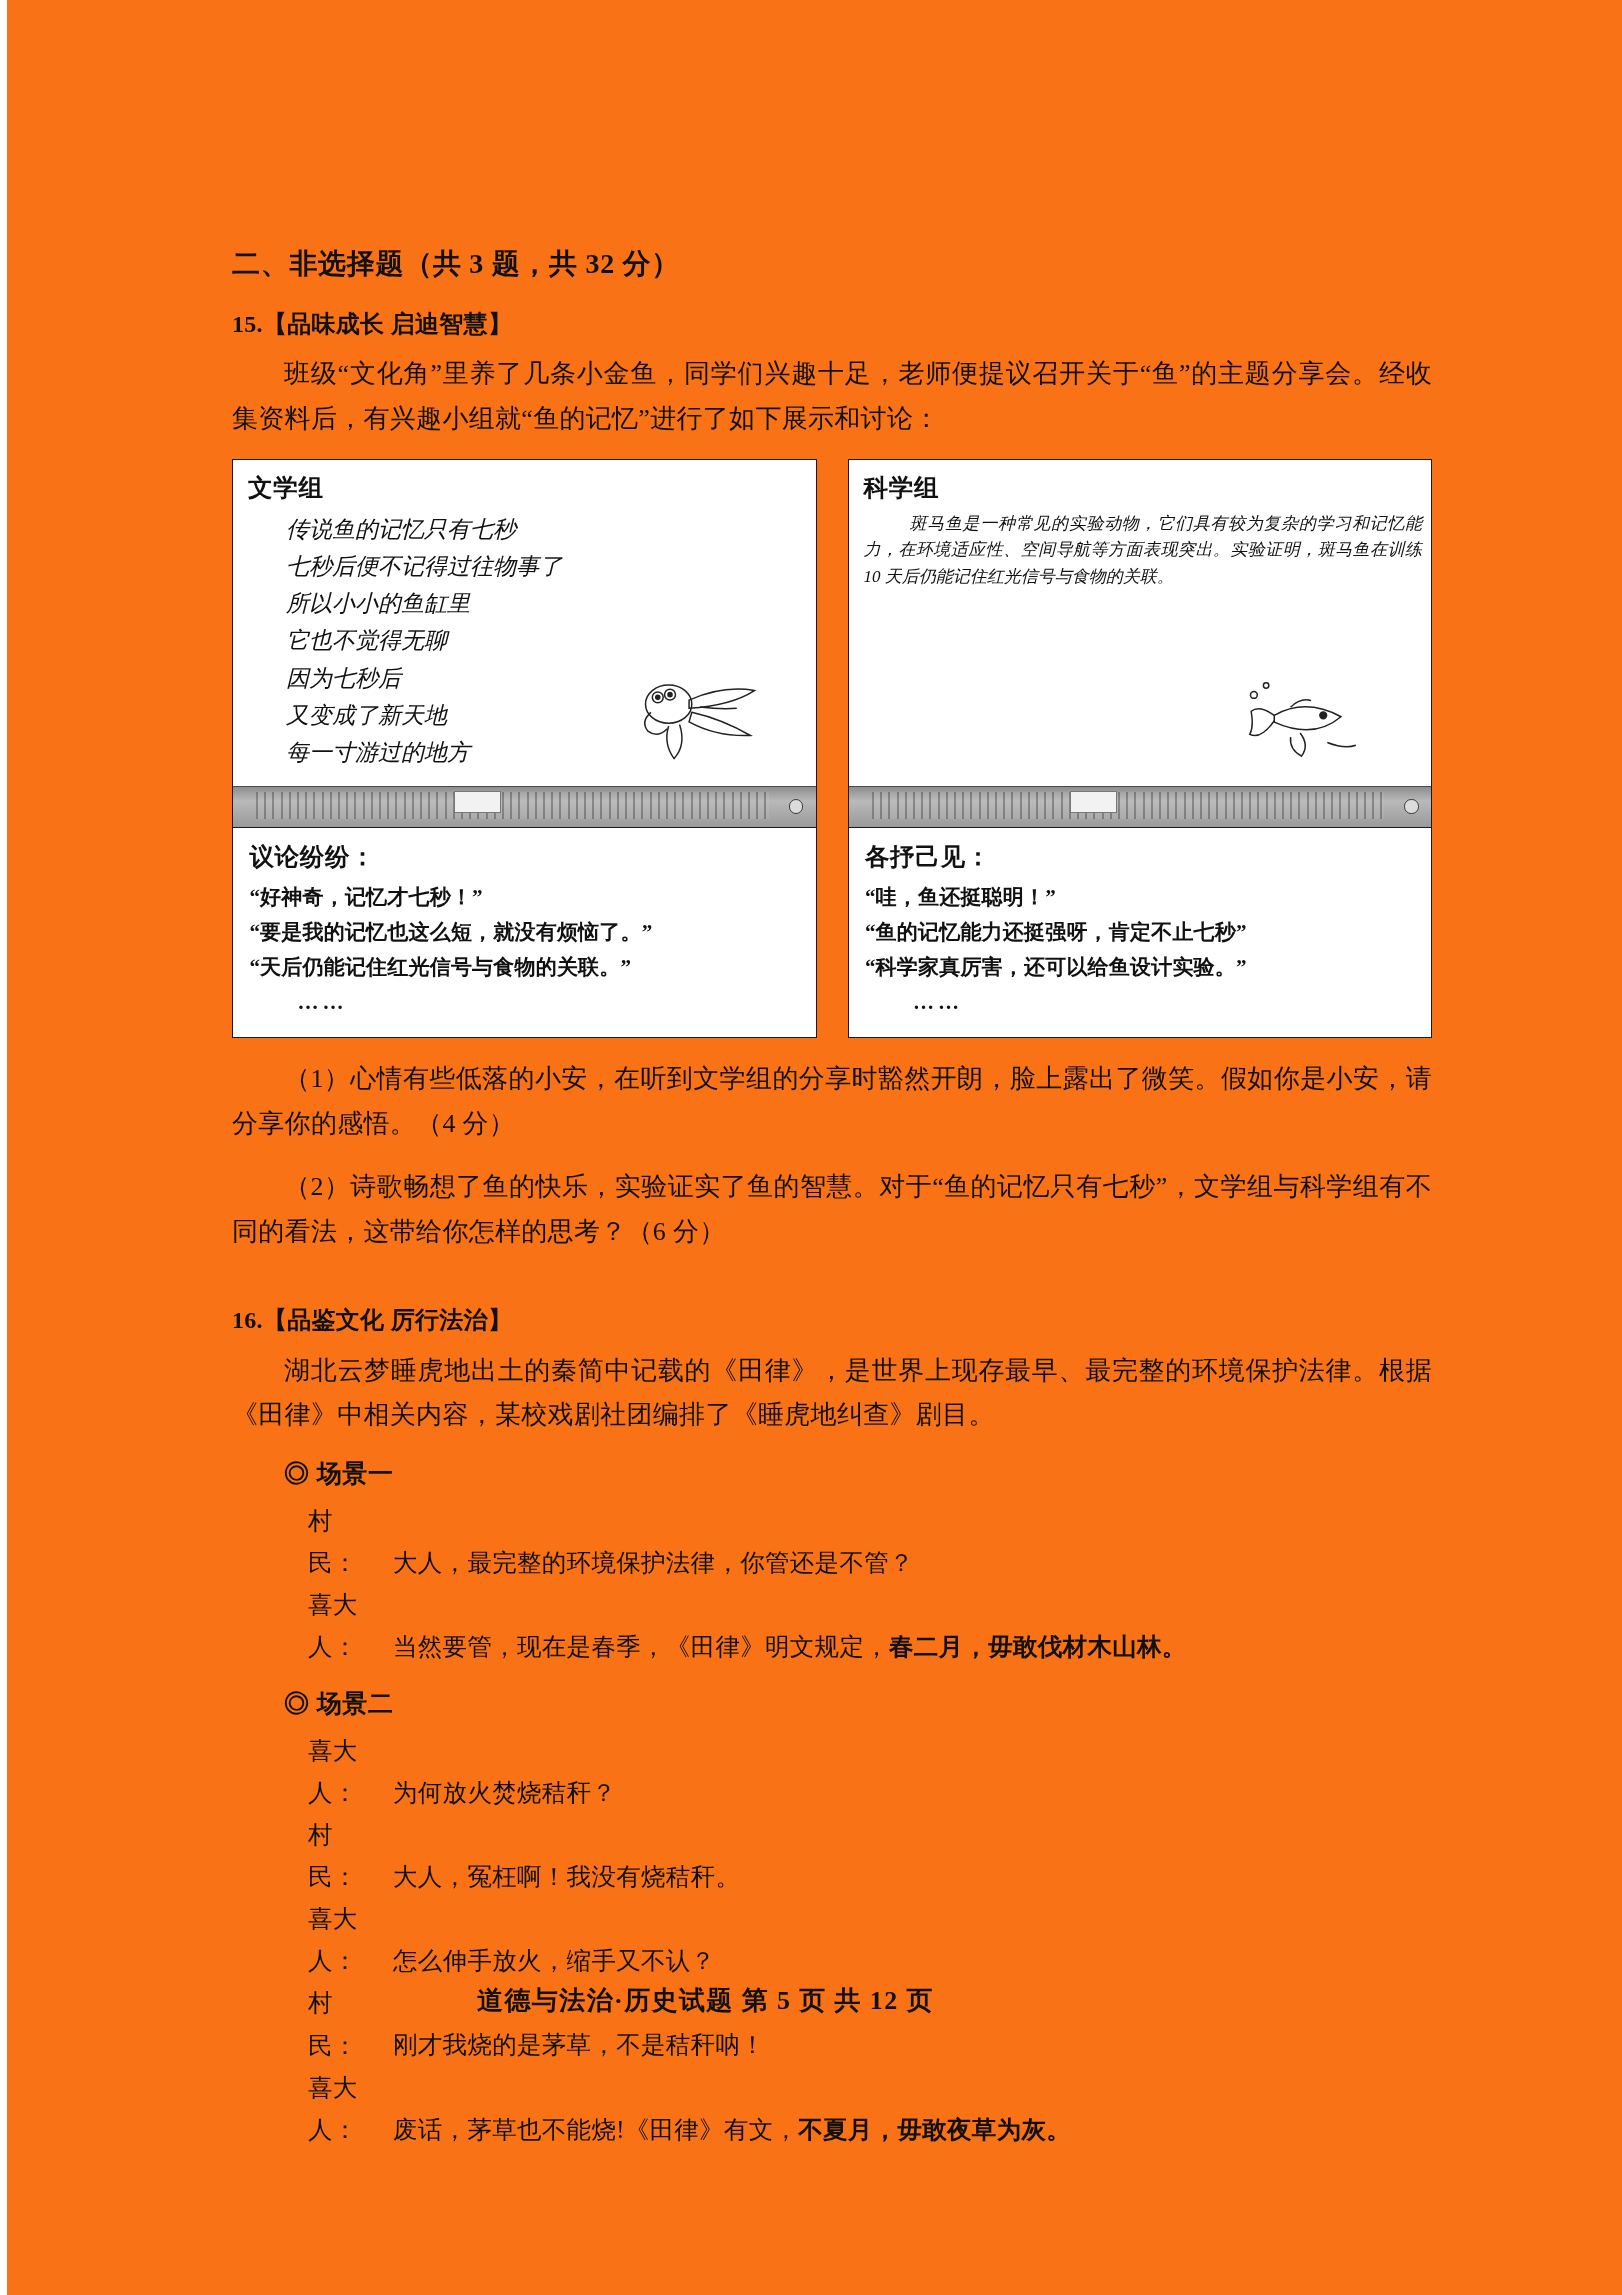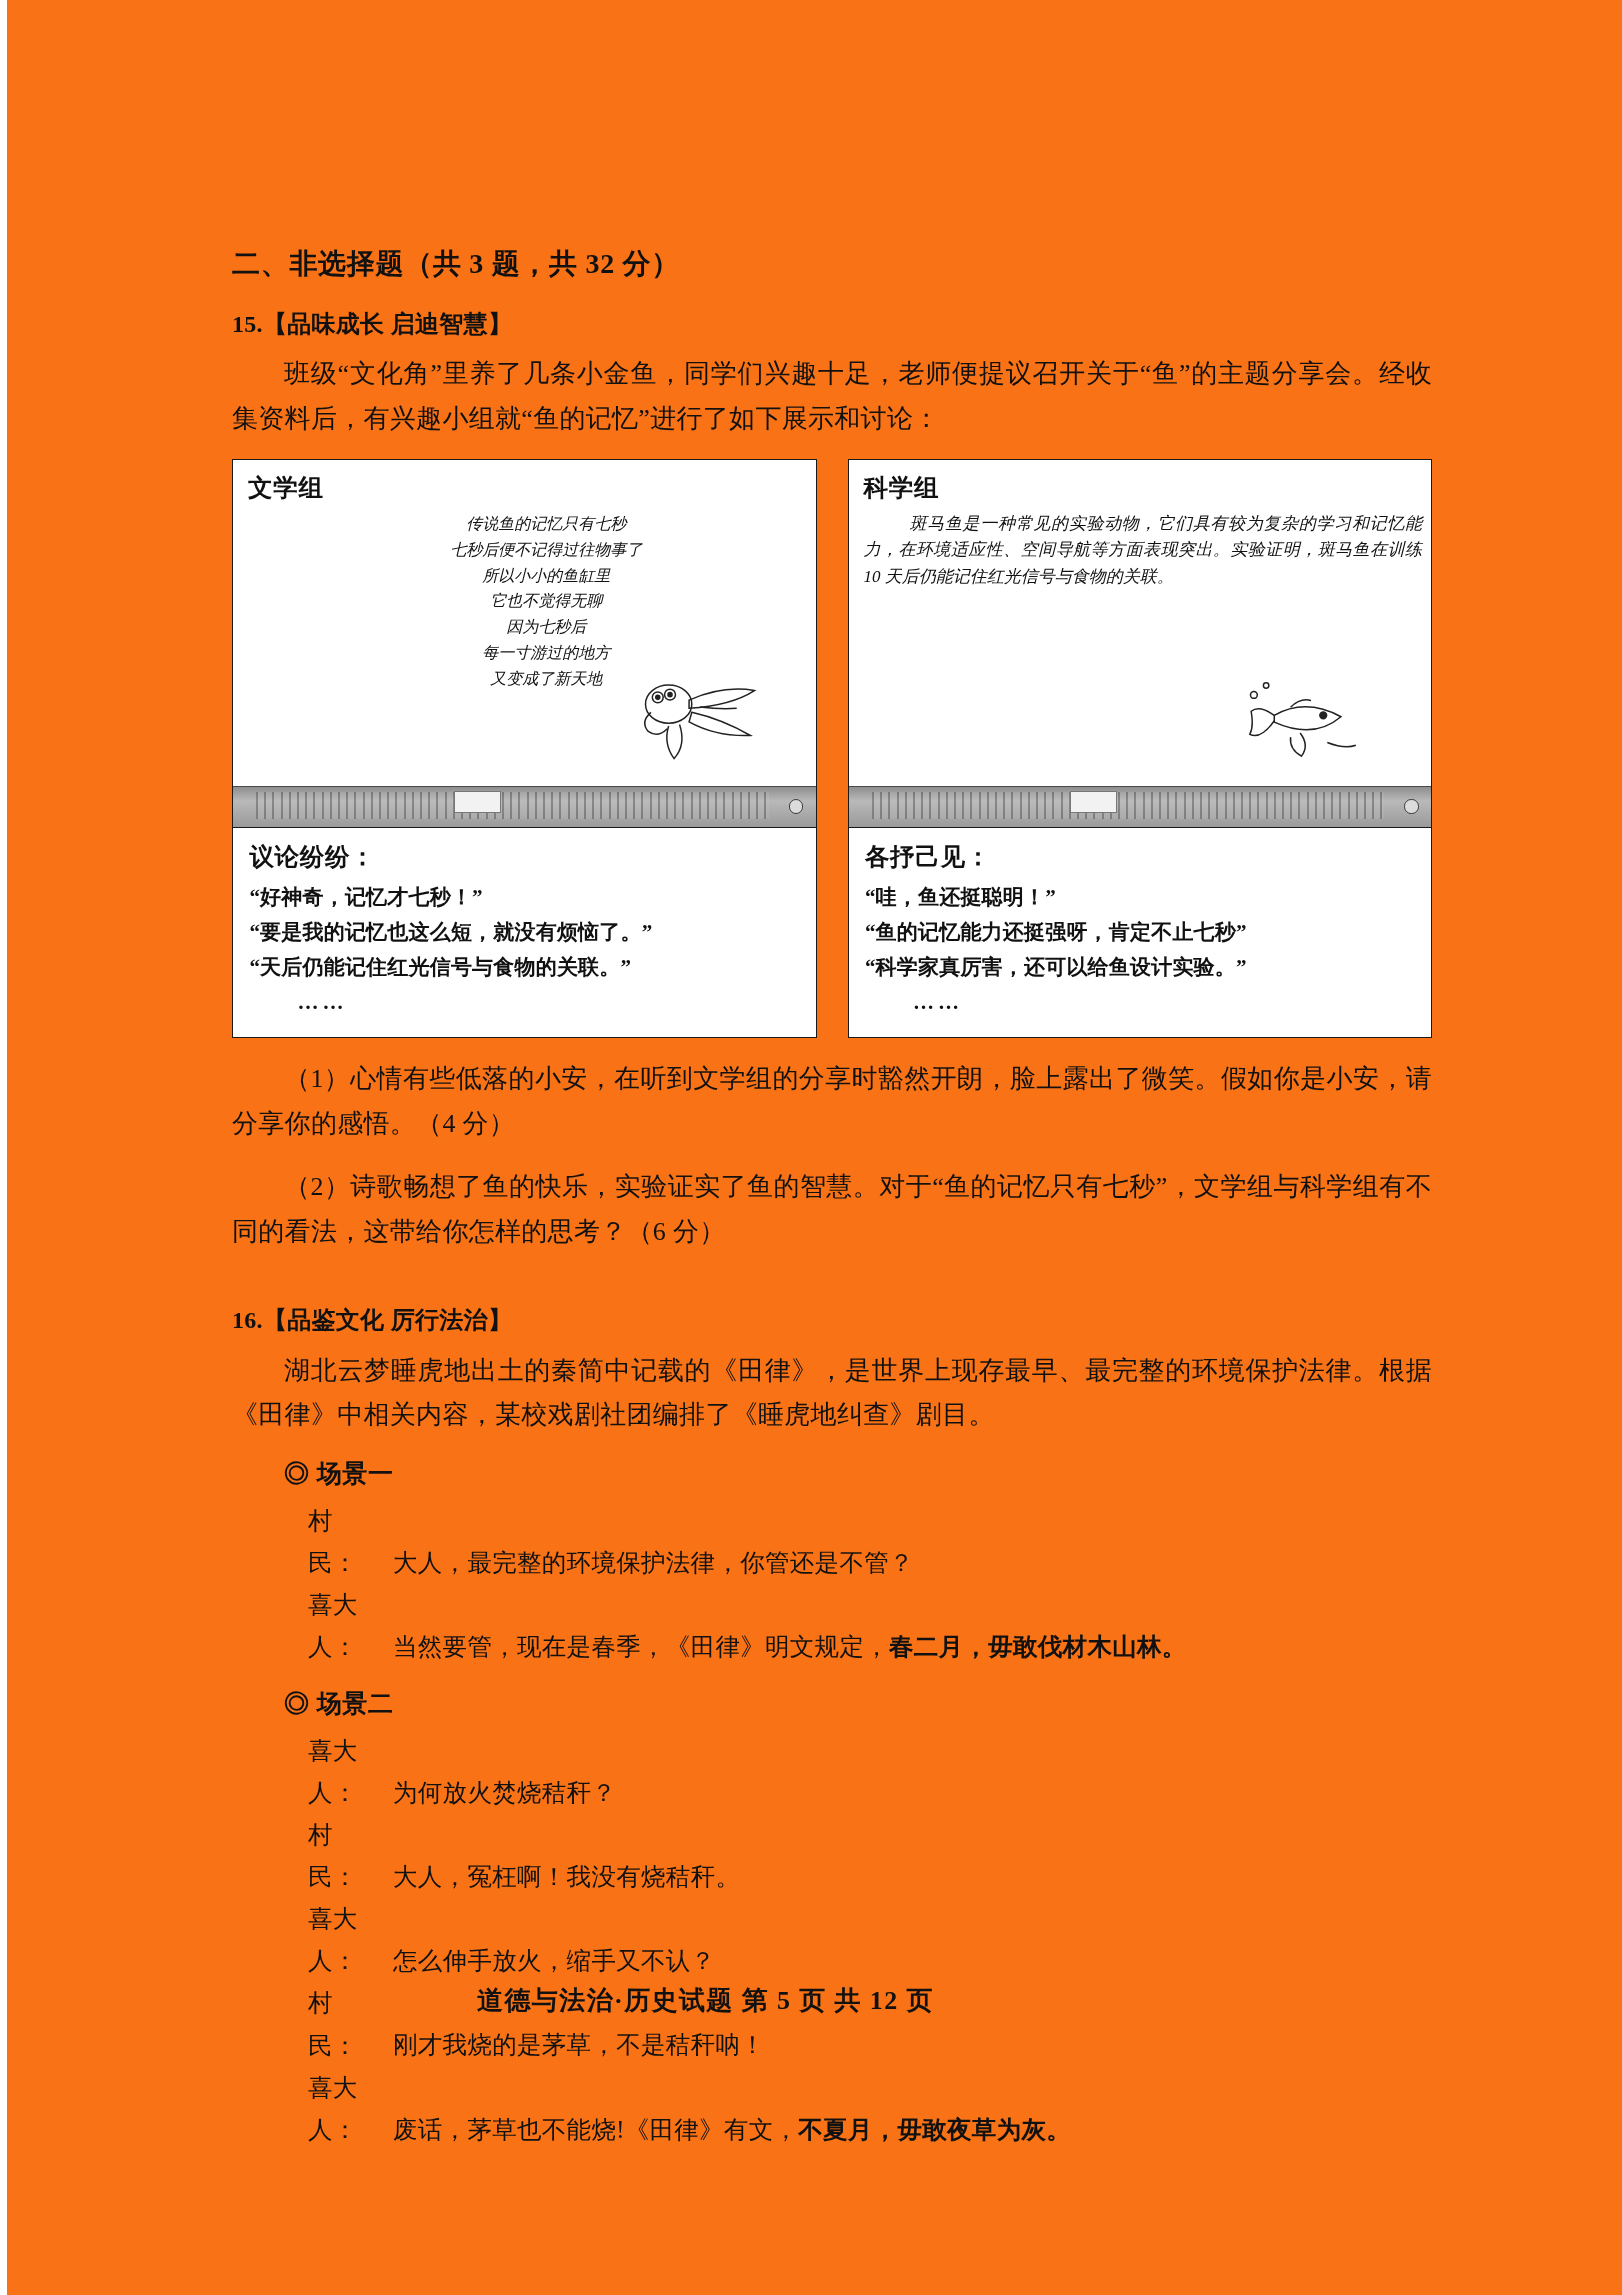--- a/index.html
+++ b/index.html
@@ -69,25 +69,24 @@
     overflow: hidden;
   }
   .card-label {
     font-size: 24.5px;
     font-weight: bold;
     letter-spacing: 0.7px;
     margin-bottom: 6.8px;
   }
   .poem {
     font-family: "Liberation Serif", serif;
-    font-size: 16px;
+    font-size: 23px;
     line-height: 1.62;
     margin-left: 38px;
     font-style: italic;
-    text-align: center;
   }
   .poem div { white-space: nowrap; }
   .sci-text {
     font-size: 17px;
     line-height: 1.56;
     text-indent: 46px;
     text-align: justify;
     font-style: italic;
   }
   
@@ -204,22 +203,22 @@
 
       <div class="card">
         <div class="card-top">
           <div class="card-label">文学组</div>
           <div class="poem">
             <div>传说鱼的记忆只有七秒</div>
             <div>七秒后便不记得过往物事了</div>
             <div>所以小小的鱼缸里</div>
             <div>它也不觉得无聊</div>
             <div>因为七秒后</div>
+            <div>又变成了新天地</div>
             <div>每一寸游过的地方</div>
-            <div>又变成了新天地</div>
           </div>
           <svg class="fish-art" width="177" height="123" viewBox="0 0 260 180">
             <g fill="none" stroke="#222" stroke-width="2.2">
               <ellipse cx="70" cy="66" rx="34" ry="28"></ellipse>
               <circle cx="54" cy="56" r="8"></circle>
               <circle cx="72" cy="52" r="8"></circle>
               <circle cx="54" cy="56" r="3" fill="#222"></circle>
               <circle cx="72" cy="52" r="3" fill="#222"></circle>
               <path d="M44 78 q-16 14 -4 28 q14 10 28 -4"></path>
               <path d="M100 60 q50 -22 96 -14 q-34 22 -96 26 z"></path>

